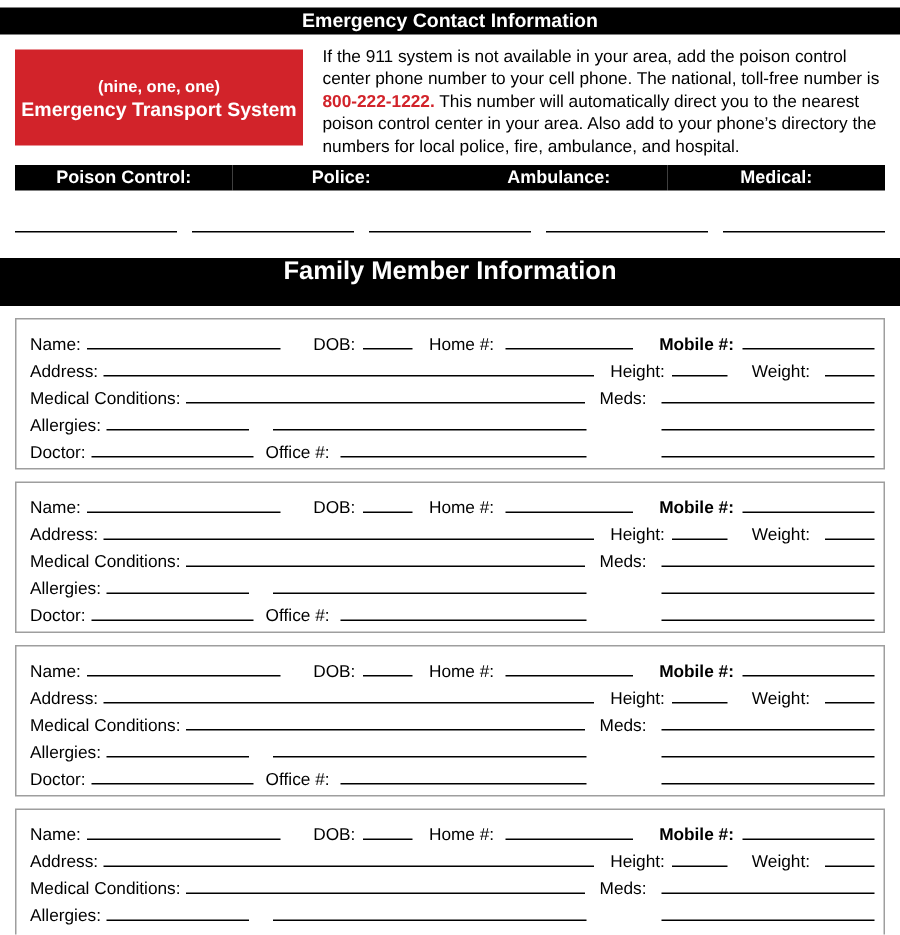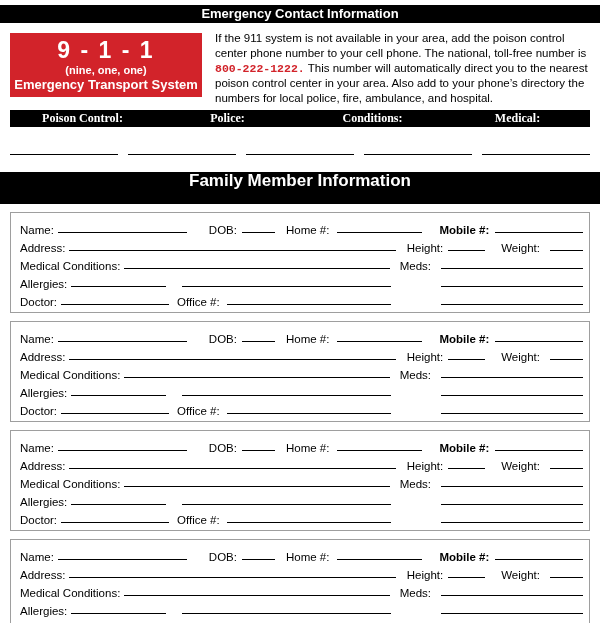--- a/index.html
+++ b/index.html
@@ -20,23 +20,23 @@
   .intro{display:flex;gap:13px;margin:10px 10px 0;}
   .redbox{
     width:192px;height:64px;flex:0 0 192px;background:var(--red);color:#fff;
     text-align:center;display:flex;flex-direction:column;justify-content:center;
     font-weight:bold;
   }
   .r-big{font-size:23px;line-height:25px;letter-spacing:2px;}
   .r-sub{font-size:11px;line-height:14px;}
   .r-cap{font-size:13px;line-height:15px;}
   .para{flex:1;font-size:11.5px;line-height:15px;margin-top:-2px;}
-  .phone{color:var(--red);font-weight:bold;font-family:Liberation Mono, monospace;}
-
-  .contacts{display:flex;margin:4px 10px 0;font-family:Liberation Serif, serif;}
+  .phone{color:var(--red);font-weight:bold;}
+
+  .contacts{display:flex;margin:4px 10px 0;}
   .cbox{
     flex:1;background:var(--bar);color:#fff;font-weight:bold;font-size:12px;
     text-align:center;height:17px;line-height:17px;
   }
   .contact-lines{display:flex;gap:10px;margin:27px 10px 0;}
   .cline{flex:1;border-bottom:1.5px solid #000;height:0;}
 
   .members{margin:8px 10px 0;}
   .member{
     border:1px solid var(--border);padding:5px 6px 4px 9px;margin-bottom:8px;
@@ -59,31 +59,30 @@
 </style>
 </head>
 <body>
 
 <div class="bar bar1">
   <span>Emergency Contact Information</span>
 </div>
 
 <div class="intro">
   <div class="redbox">
-    <div class="r-big">9 - 1 - 1</div>
     <div class="r-sub">(nine, one, one)</div>
     <div class="r-cap">Emergency Transport System</div>
   </div>
   <div class="para"><span>If the 911 system is not available in your area, add the poison control center phone number to your cell phone. The national, toll-free number is </span><span class="phone">800-222-1222.</span><span> This number will automatically direct you to the nearest poison control center in your area. Also add to your phone’s directory the numbers for local police, fire, ambulance, and hospital.</span></div>
 </div>
 
 <div class="contacts">
   <div class="cbox">Poison Control:</div>
   <div class="cbox">Police:</div>
-  <div class="cbox">Conditions:</div>
+  <div class="cbox">Ambulance:</div>
   <div class="cbox">Medical:</div>
 </div>
 <div class="contact-lines">
   <div class="cline"></div>
   <div class="cline"></div>
   <div class="cline"></div>
   <div class="cline"></div>
   <div class="cline"></div>
 </div>
 

